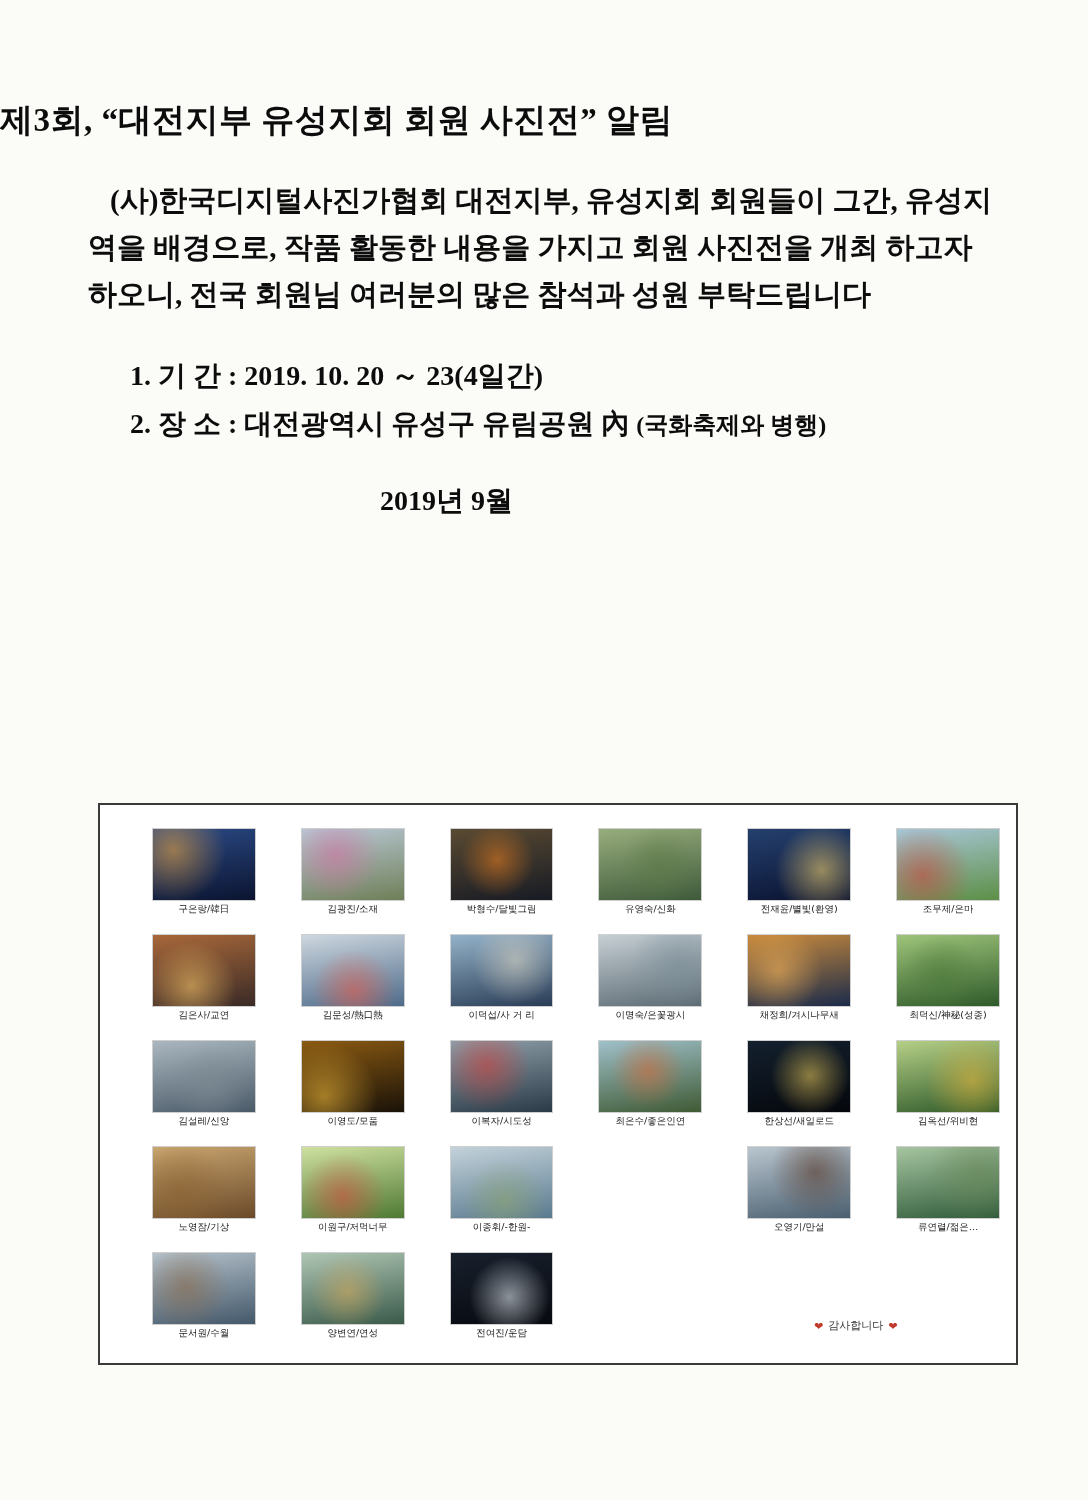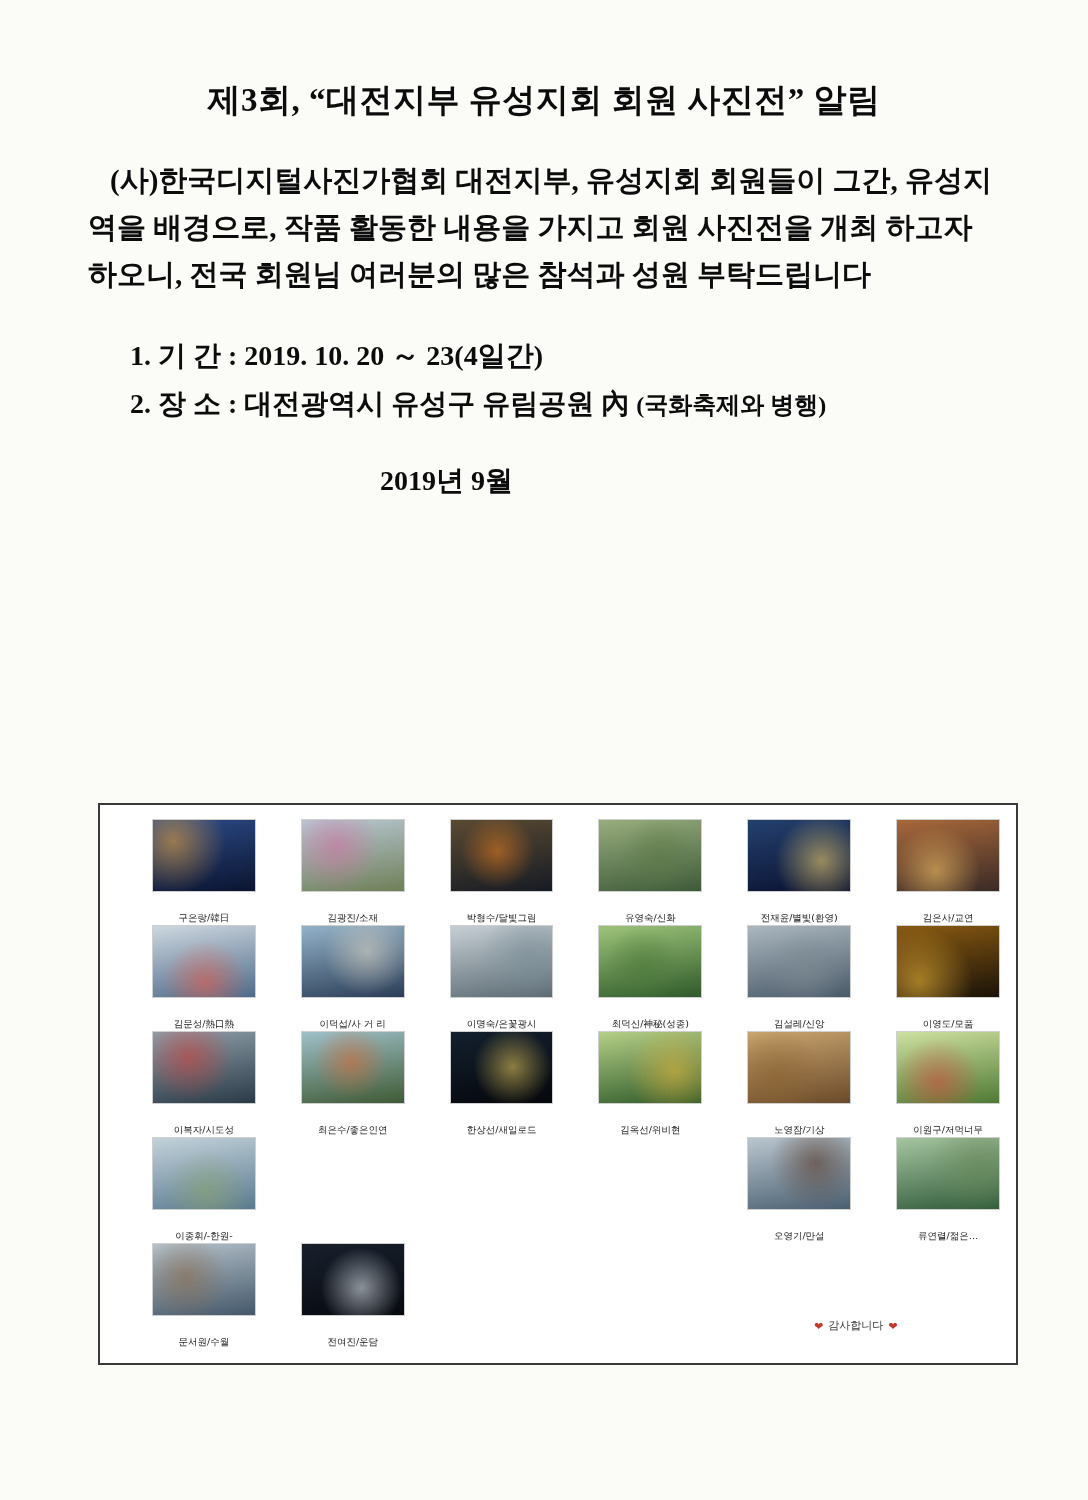--- a/index.html
+++ b/index.html
@@ -16,26 +16,26 @@
     overflow: hidden;
   }
   .page {
     width: 1088px;
     height: 1500px;
     position: relative;
     background: #fbfbf7;
   }
 
   .doc-title {
-    text-align: center;
+    text-align: left;
     font-size: 33px;
     font-weight: bold;
     letter-spacing: 0.5px;
     margin: 0;
-    padding-top: 78px;
+    padding-top: 98px;
     color: #0c0c0c;
   }
 
   .body-block {
     margin: 34px 72px 0 72px;
     font-size: 29px;
     font-weight: bold;
     line-height: 1.62;
     text-align: left;
     color: #0c0c0c;
@@ -88,21 +88,21 @@
     display: grid;
     grid-template-columns: repeat(6, 1fr);
     grid-auto-rows: 104px;
     column-gap: 9px;
     row-gap: 2px;
   }
   .cell {
     display: flex;
     flex-direction: column;
     align-items: center;
-    justify-content: space-between;
+    justify-content: center;
     margin-left: 36px;
   }
   .thumb {
     width: 100%;
     height: 73px;
     border: 1px solid #cfcfcf;
     box-sizing: border-box;
     position: relative;
     overflow: hidden;
   }
@@ -189,20 +189,26 @@
           </div>
           <div class="cap">유영숙/신화</div>
         </div>
         <div class="cell">
           <div class="thumb" style="background: linear-gradient(170deg, rgb(36, 64, 110) 0%, rgb(10, 18, 48) 100%);">
             <div class="overlay" style="background: radial-gradient(circle at 72% 58%, rgba(240, 208, 112, 0.6) 0%, transparent 55%);"></div>
           </div>
           <div class="cap">전재윤/별빛(환영)</div>
         </div>
         <div class="cell">
+          <div class="thumb" style="background: linear-gradient(170deg, rgb(168, 199, 216) 0%, rgb(93, 143, 70) 100%);">
+            <div class="overlay" style="background: radial-gradient(circle at 25% 65%, rgba(200, 67, 58, 0.6) 0%, transparent 55%);"></div>
+          </div>
+          <div class="cap">조무제/은마</div>
+        </div>
+        <div class="cell">
           <div class="thumb" style="background: linear-gradient(170deg, rgb(168, 104, 58) 0%, rgb(58, 42, 38) 100%);">
             <div class="overlay" style="background: radial-gradient(circle at 38% 72%, rgba(242, 194, 103, 0.6) 0%, transparent 55%);"></div>
           </div>
           <div class="cap">김은사/교연</div>
         </div>
         <div class="cell">
           <div class="thumb" style="background: linear-gradient(170deg, rgb(205, 215, 223) 0%, rgb(79, 107, 138) 100%);">
             <div class="overlay" style="background: radial-gradient(circle at 51% 79%, rgba(226, 91, 74, 0.6) 0%, transparent 55%);"></div>
           </div>
           <div class="cap">김문성/熱口熱</div>
@@ -211,20 +217,26 @@
           <div class="thumb" style="background: linear-gradient(170deg, rgb(147, 178, 201) 0%, rgb(42, 61, 86) 100%);">
             <div class="overlay" style="background: radial-gradient(circle at 64% 36%, rgba(217, 211, 195, 0.6) 0%, transparent 55%);"></div>
           </div>
           <div class="cap">이덕섭/사 거 리</div>
         </div>
         <div class="cell">
           <div class="thumb" style="background: linear-gradient(170deg, rgb(198, 207, 212) 0%, rgb(91, 106, 114) 100%);">
             <div class="overlay" style="background: radial-gradient(circle at 77% 43%, rgba(122, 142, 153, 0.6) 0%, transparent 55%);"></div>
           </div>
           <div class="cap">이명숙/은꽃광시</div>
+        </div>
+        <div class="cell">
+          <div class="thumb" style="background: linear-gradient(170deg, rgb(201, 138, 60) 0%, rgb(27, 43, 74) 100%);">
+            <div class="overlay" style="background: radial-gradient(circle at 30% 50%, rgba(240, 178, 90, 0.6) 0%, transparent 55%);"></div>
+          </div>
+          <div class="cap">채정희/겨시나무새</div>
         </div>
         <div class="cell">
           <div class="thumb" style="background: linear-gradient(170deg, rgb(158, 196, 122) 0%, rgb(47, 90, 42) 100%);">
             <div class="overlay" style="background: radial-gradient(circle at 43% 57%, rgba(77, 122, 58, 0.6) 0%, transparent 55%);"></div>
           </div>
           <div class="cap">최덕신/神秘(성종)</div>
         </div>
         <div class="cell">
           <div class="thumb" style="background: linear-gradient(170deg, rgb(170, 183, 191) 0%, rgb(74, 90, 104) 100%);">
             <div class="overlay" style="background: radial-gradient(circle at 56% 64%, rgba(125, 139, 147, 0.6) 0%, transparent 55%);"></div>
@@ -289,20 +301,26 @@
           <div class="thumb" style="background: linear-gradient(170deg, rgb(166, 197, 160) 0%, rgb(47, 90, 58) 100%);">
             <div class="overlay" style="background: radial-gradient(circle at 79% 41%, rgba(107, 138, 90, 0.6) 0%, transparent 55%);"></div>
           </div>
           <div class="cap">류연렬/젊은…</div>
         </div>
         <div class="cell">
           <div class="thumb" style="background: linear-gradient(170deg, rgb(181, 194, 203) 0%, rgb(68, 88, 106) 100%);">
             <div class="overlay" style="background: radial-gradient(circle at 32% 48%, rgba(138, 106, 74, 0.6) 0%, transparent 55%);"></div>
           </div>
           <div class="cap">문서원/수월</div>
+        </div>
+        <div class="cell">
+          <div class="thumb" style="background: linear-gradient(170deg, rgb(176, 198, 180) 0%, rgb(58, 90, 74) 100%);">
+            <div class="overlay" style="background: radial-gradient(circle at 45% 55%, rgba(208, 168, 90, 0.6) 0%, transparent 55%);"></div>
+          </div>
+          <div class="cap">양변연/연성</div>
         </div>
         <div class="cell">
           <div class="thumb" style="background: linear-gradient(170deg, rgb(24, 32, 44) 0%, rgb(7, 9, 15) 100%);">
             <div class="overlay" style="background: radial-gradient(circle at 58% 62%, rgba(223, 230, 238, 0.6) 0%, transparent 55%);"></div>
           </div>
           <div class="cap">전여진/운담</div>
         </div>
         <div class="thanks" style="grid-column: 5 / span 2;">
           <span class="heart">❤</span>
           <span>감사합니다</span>

